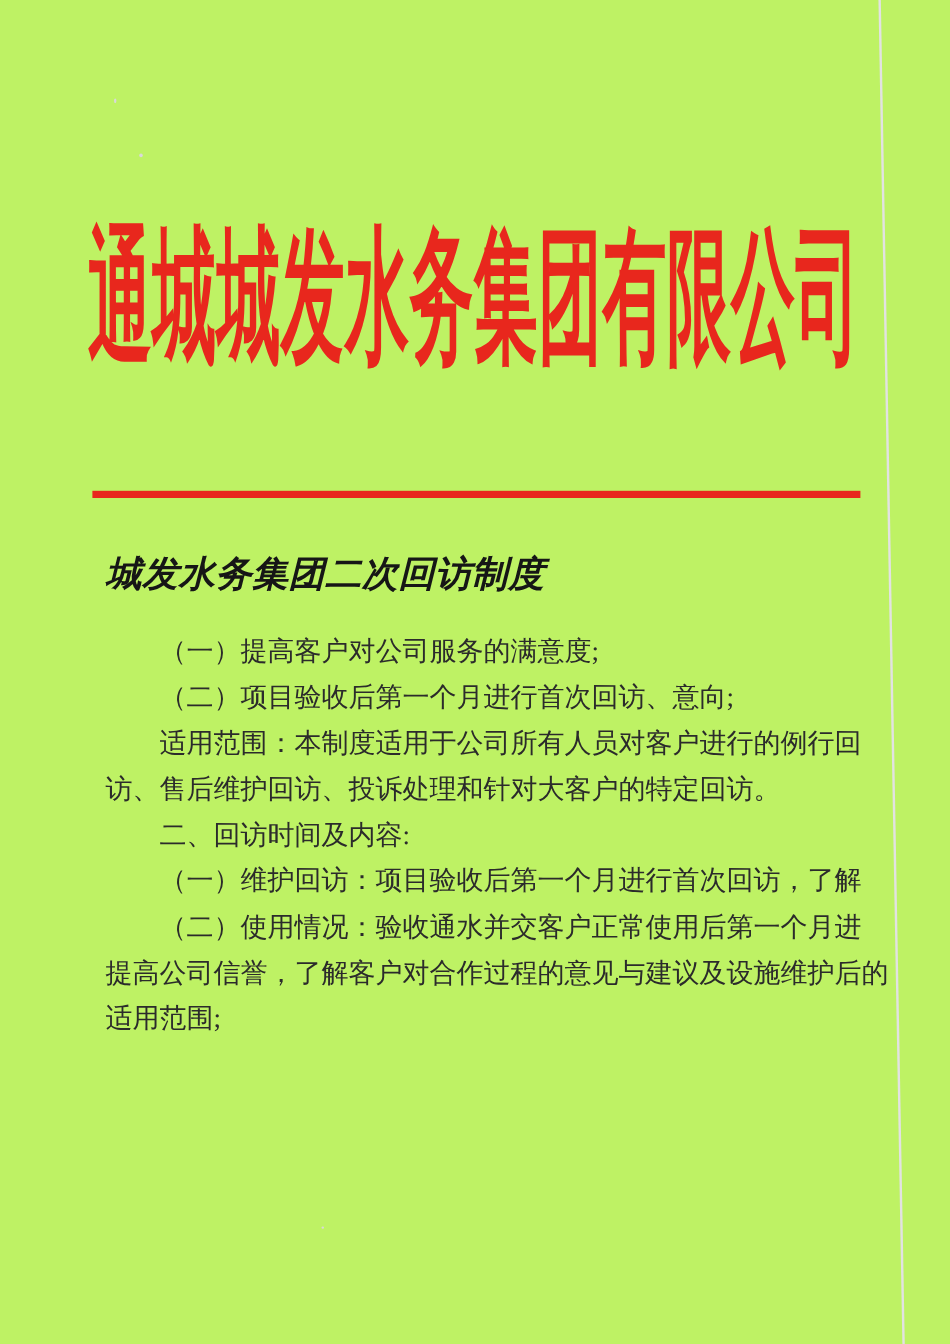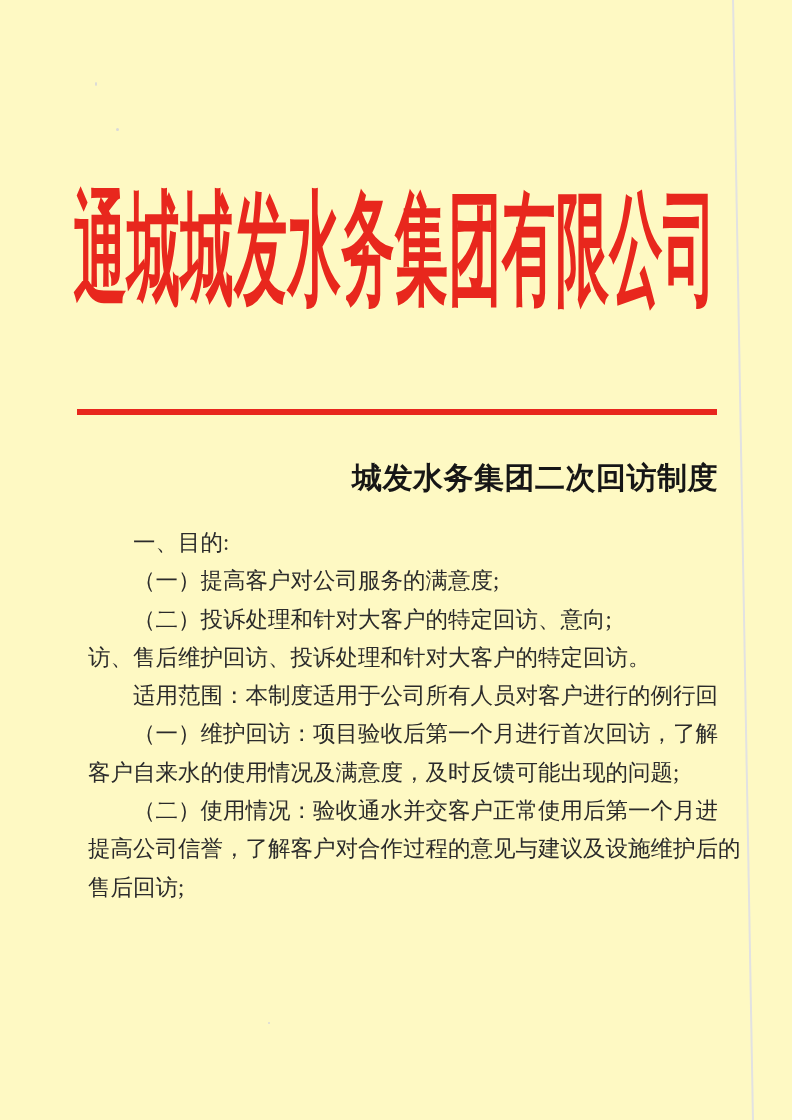--- a/index.html
+++ b/index.html
@@ -1,21 +1,21 @@
 <!DOCTYPE html>
 <html><head>
 <meta charset="utf-8">
 <style>
   * { margin: 0; padding: 0; box-sizing: border-box; }
   html, body { background: #ffffff; }
   .page {
     position: relative;
     width: 792px;
     height: 1120px;
-    background: #fef9c3;
+    background: #bef264;
     overflow: hidden;
     font-family: "Liberation Serif", "DejaVu Serif", serif;
   }
   
   .letterhead {
     position: absolute;
     left: 72px;
     top: 189px;
     width: 646px;
     height: 56px;
@@ -37,26 +37,27 @@
     width: 640px;
     height: 6px;
     background: #e8271d;
   }
   
   .doc-title {
     position: absolute;
     left: 88px;
     top: 458px;
     width: 630px;
-    text-align: right;
+    text-align: left;
     font-size: 30px;
     font-weight: bold;
     color: #161616;
     letter-spacing: 0.5px;
     white-space: nowrap;
+    font-style: italic;
   }
   
   .doc-body {
     position: absolute;
     left: 88px;
     top: 524px;
     width: 636px;
     color: #2b2b2b;
   }
   .body-line {
@@ -89,30 +90,29 @@
 
 <div class="page">
 
   <div class="letterhead">通城城发水务集团有限公司</div>
 
   <div class="letterhead-rule"></div>
 
   <div class="doc-title">城发水务集团二次回访制度</div>
 
   <div class="doc-body">
-    <div class="body-line indent">一、目的:</div>
     <div class="body-line indent">（一）提高客户对公司服务的满意度;</div>
-    <div class="body-line indent">（二）投诉处理和针对大客户的特定回访、意向;</div>
+    <div class="body-line indent">（二）项目验收后第一个月进行首次回访、意向;</div>
+    <div class="body-line indent">适用范围：本制度适用于公司所有人员对客户进行的例行回</div>
     <div class="body-line">访、售后维护回访、投诉处理和针对大客户的特定回访。</div>
-    <div class="body-line indent">适用范围：本制度适用于公司所有人员对客户进行的例行回</div>
+    <div class="body-line indent">二、回访时间及内容:</div>
     <div class="body-line indent">（一）维护回访：项目验收后第一个月进行首次回访，了解</div>
-    <div class="body-line">客户自来水的使用情况及满意度，及时反馈可能出现的问题;</div>
     <div class="body-line indent">（二）使用情况：验收通水并交客户正常使用后第一个月进</div>
     <div class="body-line">提高公司信誉，了解客户对合作过程的意见与建议及设施维护后的</div>
-    <div class="body-line">售后回访;</div>
+    <div class="body-line">适用范围;</div>
   </div>
 
   <div class="scan-line"></div>
   <div class="speck s1"></div>
   <div class="speck s2"></div>
   <div class="speck s3"></div>
 
 </div>
 
 </body></html>

